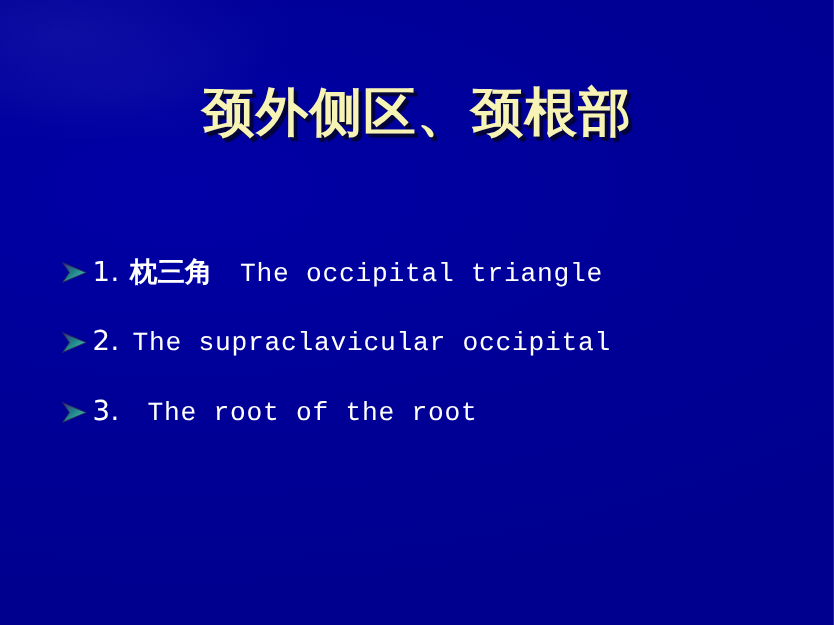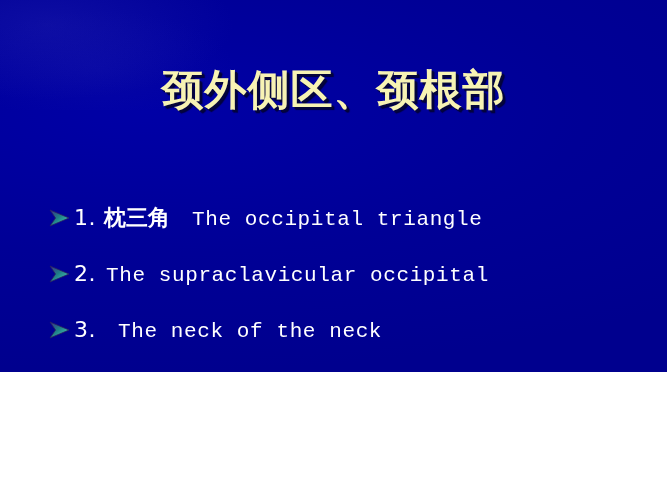--- a/index.html
+++ b/index.html
@@ -9,21 +9,21 @@
   body {
     width: 667px;
     height: 500px;
     overflow: hidden;
     font-family: "Liberation Sans", sans-serif;
   }
 
   .slide {
     position: relative;
     width: 667px;
-    height: 372px;
+    height: 500px;
     box-sizing: border-box;
     background: #00009b;
     background-image:
       radial-gradient(ellipse 120% 70% at 22% 30%, #0000a6 0%, #000096 55%, #00008e 100%);
     overflow: hidden;
   }
 
   
   .noise-tl {
     position: absolute;
@@ -164,18 +164,18 @@
           <linearGradient id="bg3" x1="0" y1="0" x2="1" y2="1">
             <stop offset="0%" stop-color="#3a2f8c"></stop>
             <stop offset="45%" stop-color="#1f7f86"></stop>
             <stop offset="100%" stop-color="#4fd6c2"></stop>
           </linearGradient>
         </defs>
         <path d="M2 1 L21 9 L2 17 L7.5 9 Z" fill="url(#bg3)" stroke="#2a2060" stroke-width="0.8"></path>
       </svg>
       <span class="row-text">
         <span class="idx">3.</span>
-        <span class="en gap-wide">The neck of the neck</span>
+        <span class="en gap-wide">The root of the root</span>
       </span>
     </div>
 
   </div>
 </div>
 
 </body></html>

